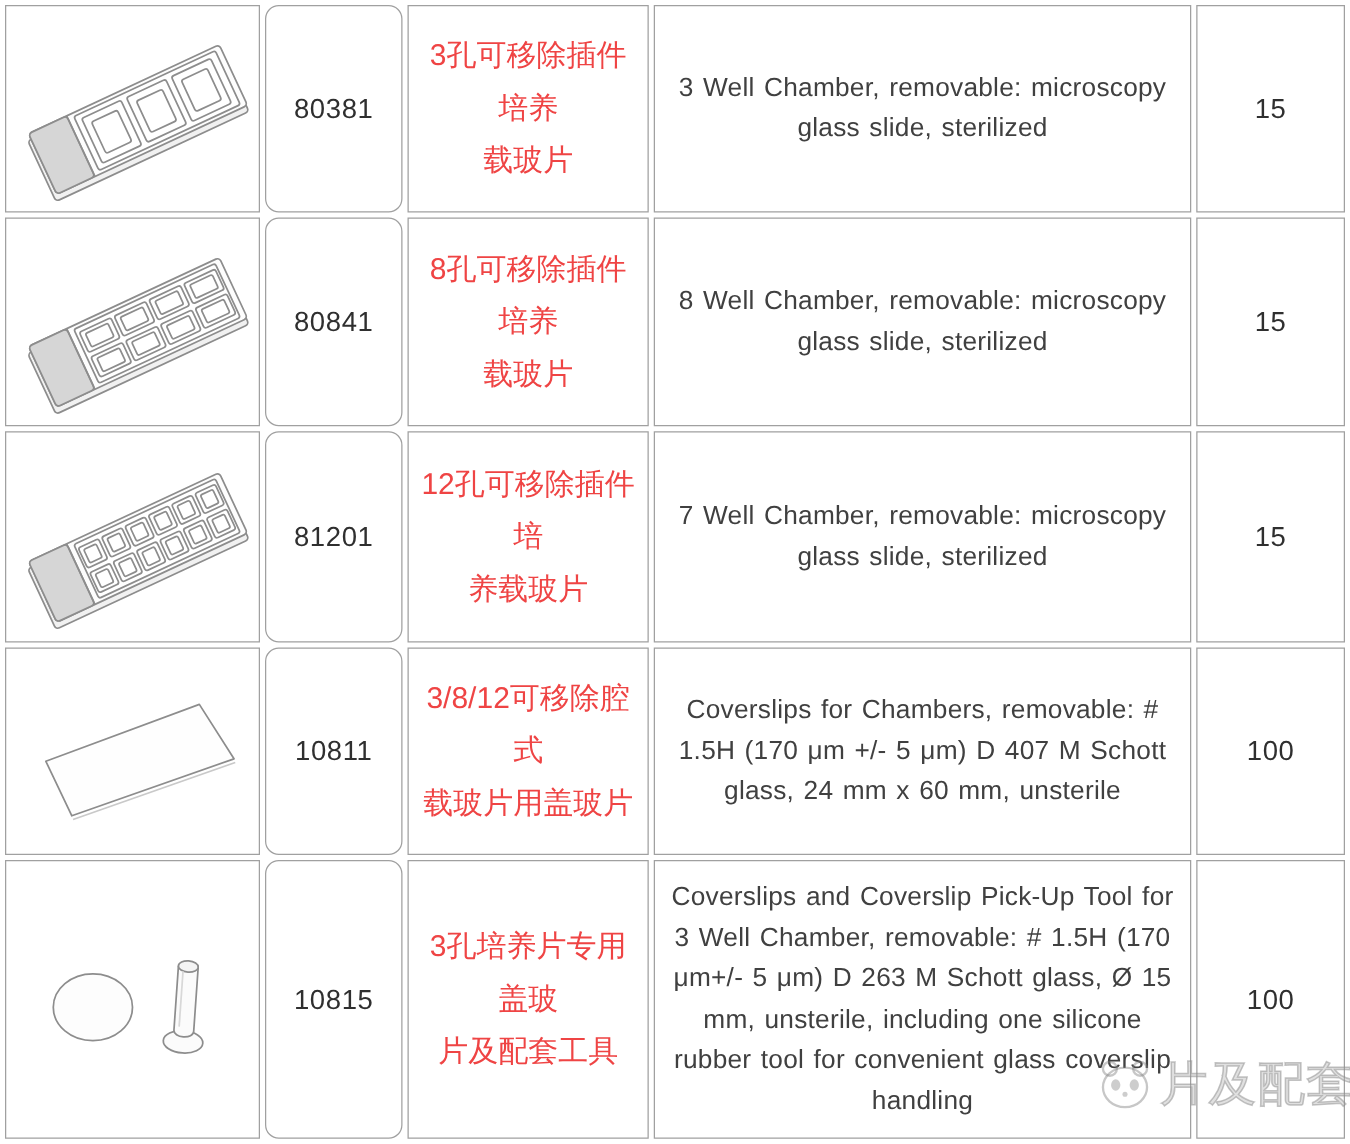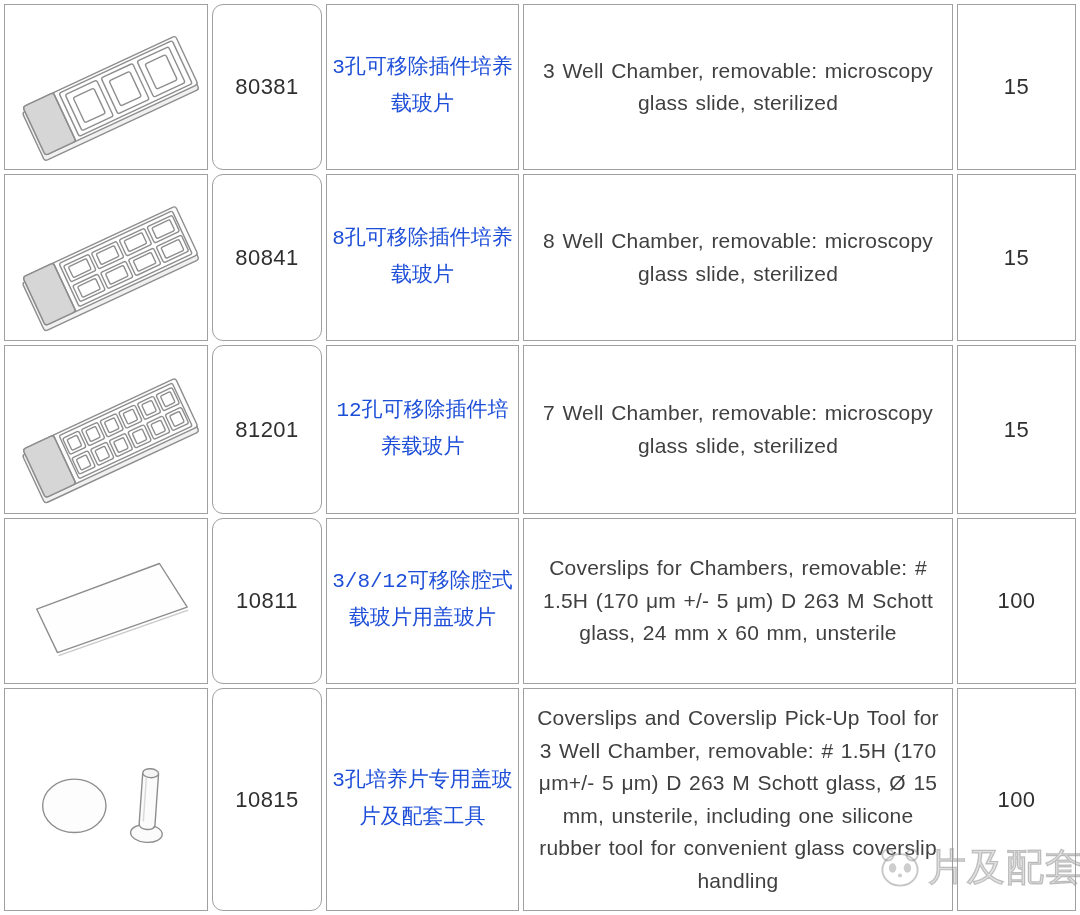--- a/index.html
+++ b/index.html
@@ -37,26 +37,25 @@
   tr.hdr { height: 97px; }
   tr.r1 { height: 148px; }
   tr.r2 { height: 149px; padding-left: 42px; }
   tr.r3 { height: 151px; }
   tr.r4 { height: 147px; }
   tr.r5 { height: 199px; }
   td.img-cell { padding: 0; }
   td.img-cell svg { display: block; width: 100%; height: 100%; }
   td.sku-cell { font-size: 22px; color: #2f2f2f; letter-spacing: 0.5px; border-radius: 11px; }
   td.name-cell {
-    font-size: 21px;
-    color: #1d4ed8;
+    font-size: 24px;
+    color: #ef4444;
     line-height: 1.75;
     padding: 0 5px;
     white-space: pre-line;
-    font-family: Liberation Mono, monospace;
   }
   td.desc-cell {
     font-size: 21px;
     color: #404040;
     line-height: 1.55;
     padding: 0 4px;
     word-spacing: 1.5px;
     letter-spacing: 0.2px;
     white-space: pre-line;
   }
@@ -207,21 +206,21 @@
           <g class="illus">
             <polygon points="32,82 156,36 184,80 53,126" fill="#fefefe"></polygon>
             <path d="M54,129 L185,83" stroke="#c9c9c9"></path>
           </g>
         </svg>
       </td>
       <td class="sku-cell">10811</td>
       <td class="name-cell">3/8/12可移除腔式
 载玻片用盖玻片</td>
       <td class="desc-cell">Coverslips for Chambers, removable: #
-1.5H (170 μm +/- 5 μm) D 263 M Schott
+1.5H (170 μm +/- 5 μm) D 407 M Schott
 glass, 24 mm x 60 mm, unsterile</td>
       <td class="pack-cell">100</td>
     </tr>
 
     <tr class="r5">
       <td class="img-cell">
         <svg viewBox="0 0 204 193">
           <g class="illus" stroke="#8f8f8f">
             <ellipse cx="70" cy="103" rx="32" ry="27" fill="#fdfdfd"></ellipse>
             <g transform="rotate(4 145 100)">

